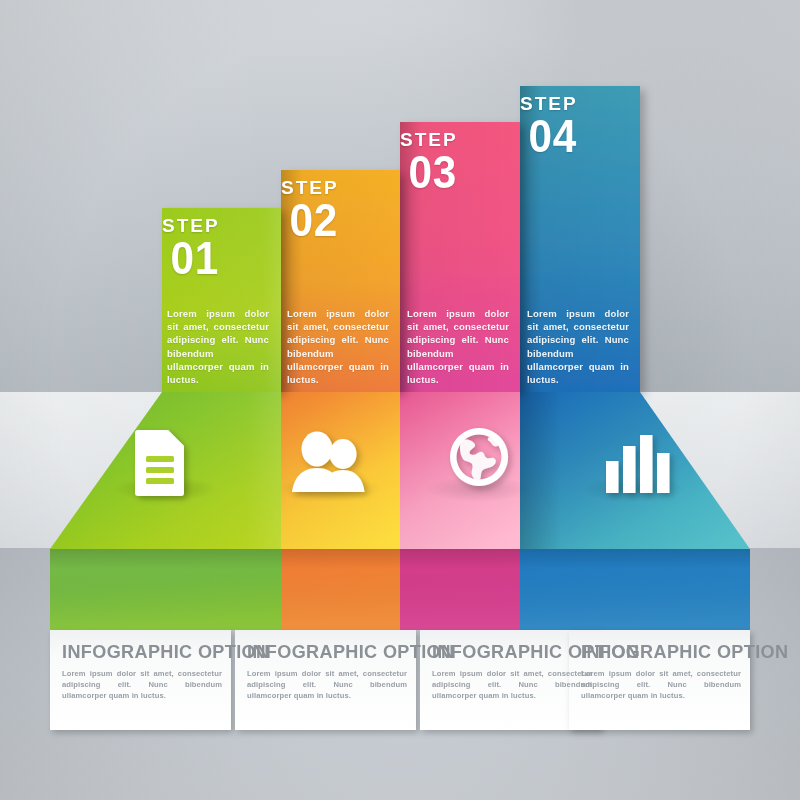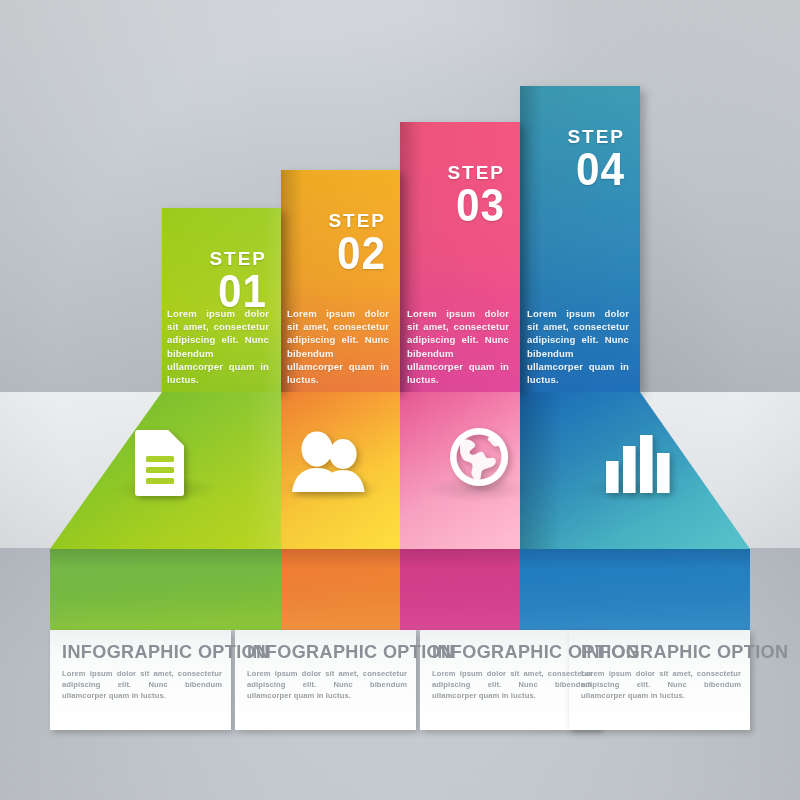--- a/index.html
+++ b/index.html
@@ -9,27 +9,25 @@
     font-family:"Liberation Sans", sans-serif;
     background:#c9ced3;
   }
   #stage{position:relative;width:800px;height:800px;}
   #bg, #art{position:absolute;left:0;top:0;width:800px;height:800px;}
   .txtlayer{position:absolute;left:0;top:0;width:800px;height:800px;pointer-events:none;}
 
   
   .step-head{
     position:absolute;
-    text-align:right;
     color:#ffffff;
     font-family:"Liberation Sans Narrow","Liberation Sans",sans-serif;
     font-weight:bold;
     letter-spacing:1px;
     text-shadow:0 1px 2px rgba(0,0,0,.18);
-    margin-top:33px;
   }
   .step-word{font-size:19px;line-height:19px;letter-spacing:2px;display:block;}
   .step-num{font-size:46px;line-height:46px;letter-spacing:1px;display:block;
             transform:scaleX(.92);transform-origin:100% 50%;}
   .step-body{
     position:absolute;
     width:102px;
     color:rgba(255,255,255,.93);
     font-size:9.5px;line-height:13.2px;
     text-align:justify;

